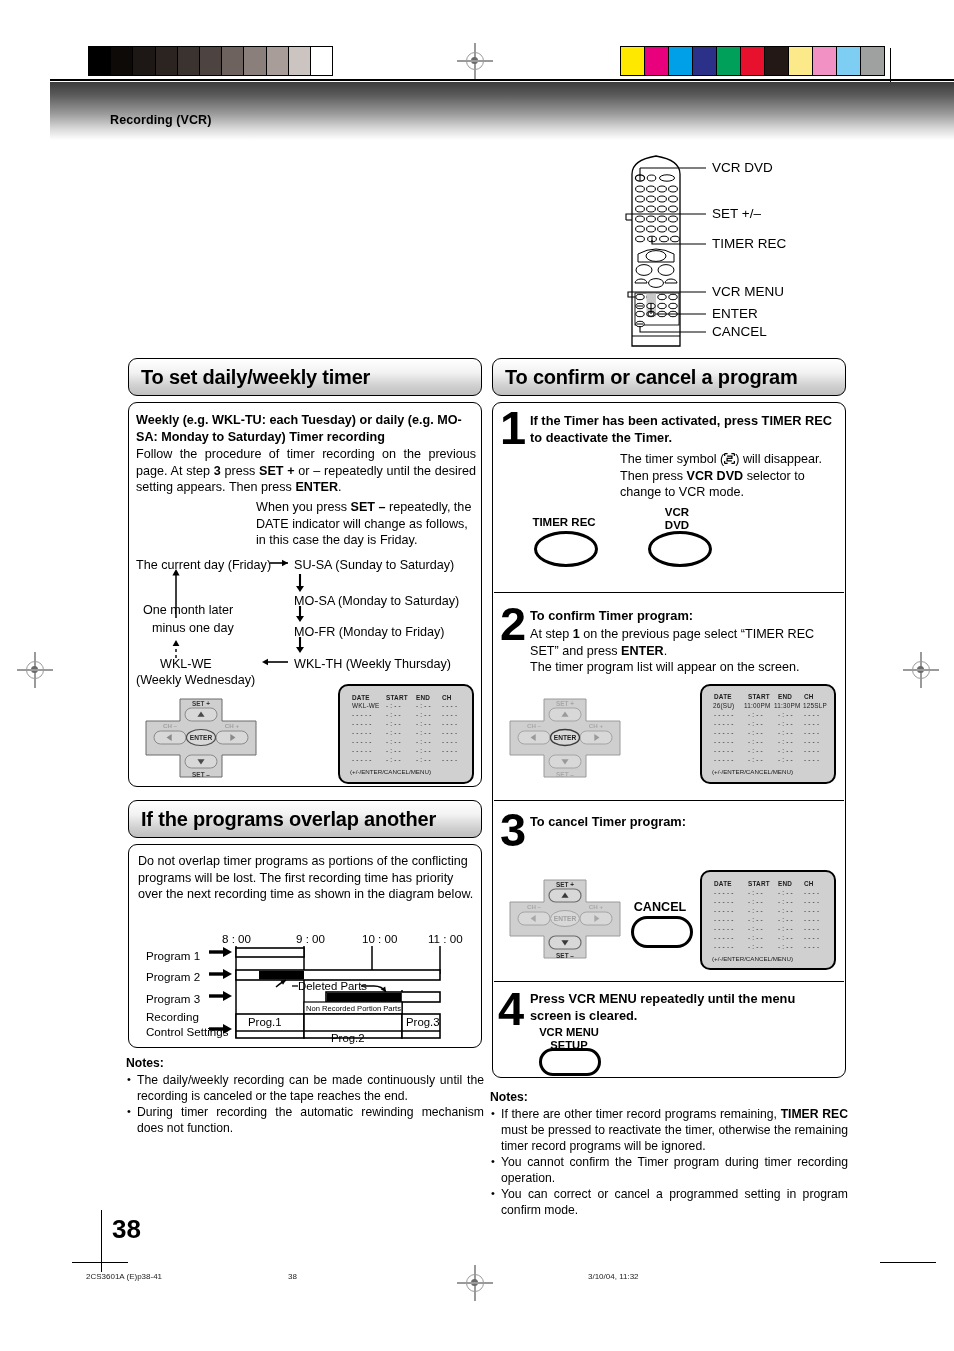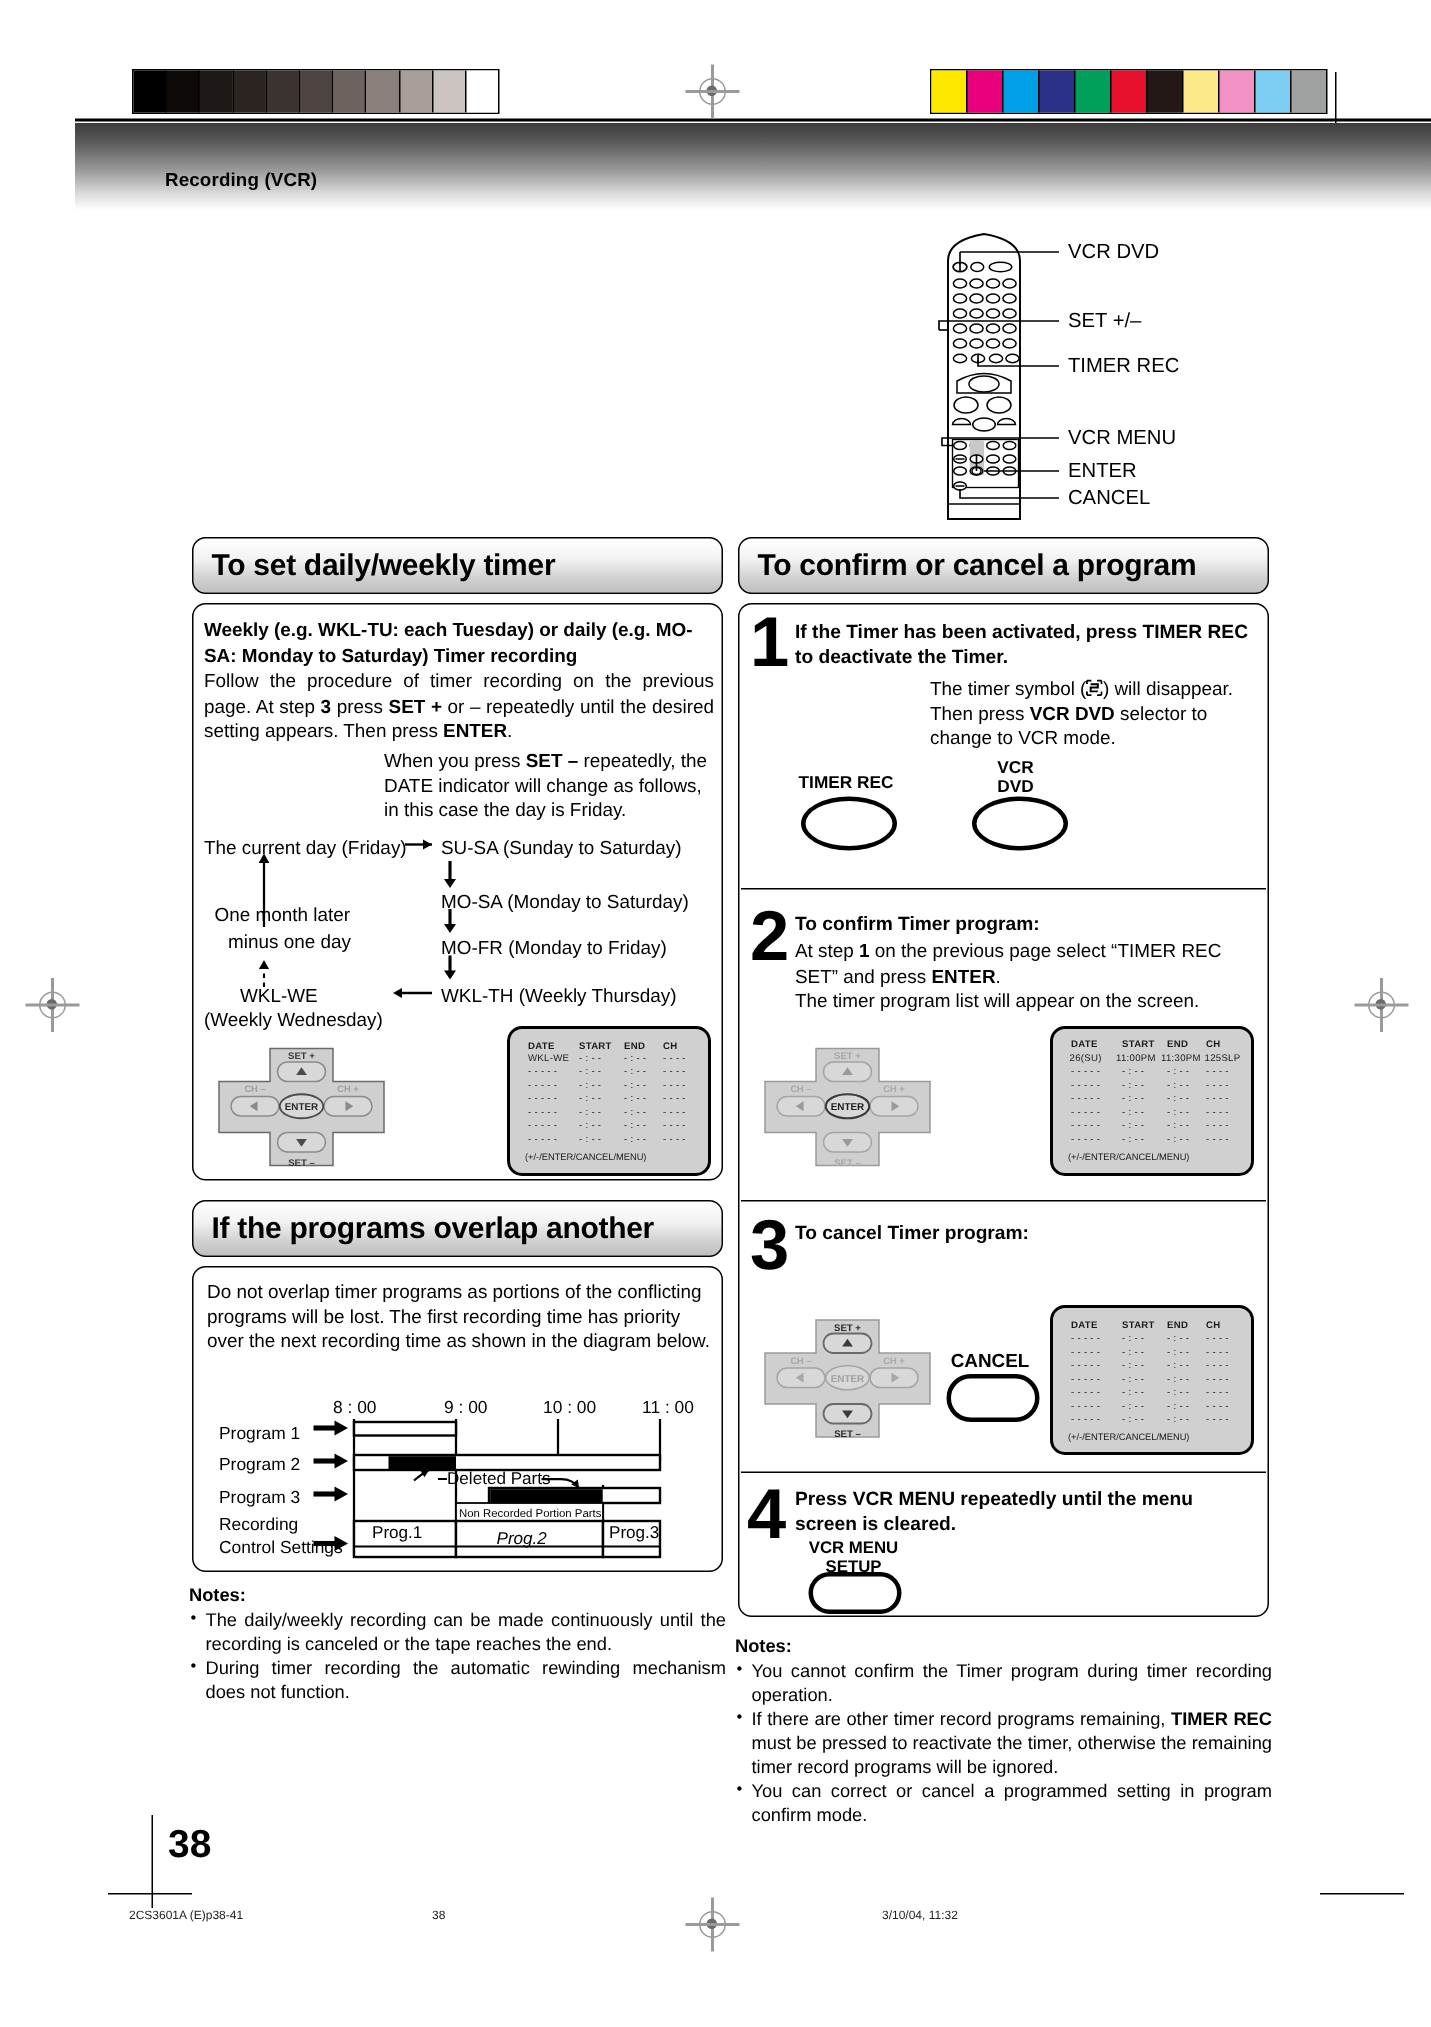--- a/index.html
+++ b/index.html
@@ -394,21 +394,21 @@
       <path d="M130 55 Q136 50 140 48" fill="none" stroke="#000" stroke-width="1.5"></path>
       <path d="M140 48 l-5.6 0.6 2.6 4.2 z" fill="#000"></path>
       <path d="M146 54 L152 54" stroke="#000" stroke-width="1.3"></path>
       <path d="M215 54 L228 54 Q236 54 240 60" fill="none" stroke="#000" stroke-width="1.5"></path>
       <path d="M240 60 l-0.8 -5.6 -4.4 3.2 z" fill="#000"></path>
     </svg>
 
     <div class="odlbl" style="left:152px;top:48px;font-size:11.4px;">Deleted Parts</div>
     <div class="odsmall" style="left:160px;top:72px;">Non Recorded Portion Parts</div>
     <div class="odlbl" style="left:102px;top:84px;font-size:11.4px;">Prog.1</div>
-    <div class="odlbl" style="left:185px;top:88px;font-size:11.4px;font-style:italic;">Prog.2</div>
+    <div class="odlbl" style="left:185px;top:100px;font-size:11.4px;">Prog.2</div>
     <div class="odlbl" style="left:260px;top:84px;font-size:11.4px;">Prog.3</div>
   </div>
 
   <div class="notes" style="left:126px;top:1056px;width:358px;">
     <span class="nt">Notes:</span>
     <ul>
       <li>The daily/weekly recording can be made continuously until the recording is canceled or the tape reaches the end.</li>
       <li>During timer recording the automatic rewinding mechanism does not function.</li>
     </ul>
   </div>
@@ -563,22 +563,22 @@
   <div class="stephead" style="left:530px;top:991px;width:306px;">Press VCR MENU repeatedly until the menu screen is cleared.</div>
   <div class="btnlbl" style="left:528px;top:1026px;width:82px;font-size:11.2px;">
     <span>VCR MENU</span><br>
     <span>SETUP</span>
   </div>
   <div class="rrectbtn" style="left:539px;top:1048px;width:56px;height:22px;"></div>
 
   <div class="notes" style="left:490px;top:1090px;width:358px;">
     <span class="nt">Notes:</span>
     <ul>
+      <li><span>If there are other timer record programs remaining, </span><span class="b">TIMER REC</span><span> must be pressed to reactivate the timer, otherwise the remaining timer record programs will be ignored.</span></li>
       <li>You cannot confirm the Timer program during timer recording operation.</li>
-      <li><span>If there are other timer record programs remaining, </span><span class="b">TIMER REC</span><span> must be pressed to reactivate the timer, otherwise the remaining timer record programs will be ignored.</span></li>
       <li>You can correct or cancel a programmed setting in program confirm mode.</li>
     </ul>
   </div>
 
   <div id="pagerule"></div>
   <div id="pagenum">38</div>
   <div class="footmeta" style="left:86px;top:1272px;">2CS3601A (E)p38-41</div>
   <div class="footmeta" style="left:288px;top:1272px;">38</div>
   <div class="footmeta" style="left:588px;top:1272px;">3/10/04, 11:32</div>
 

